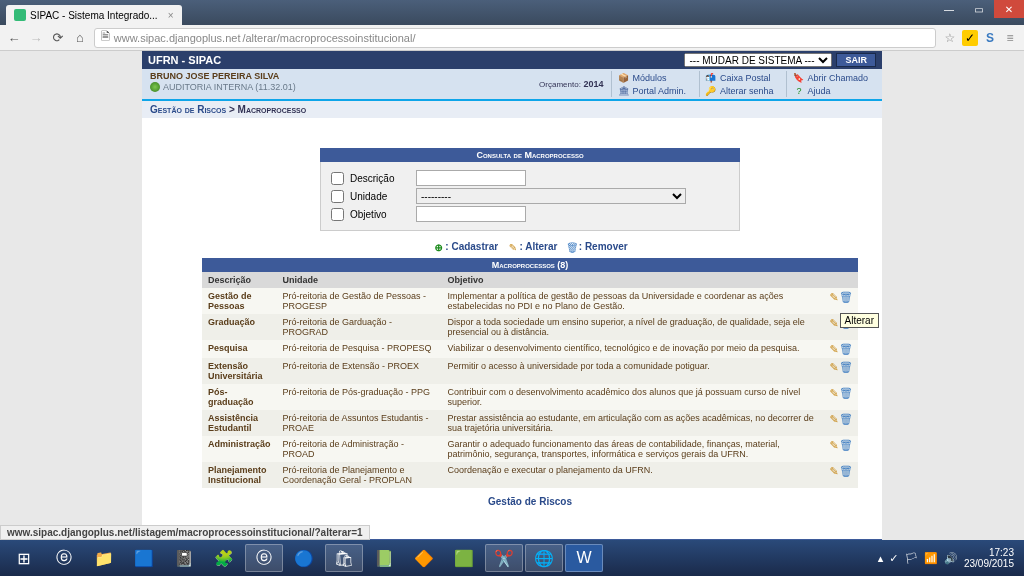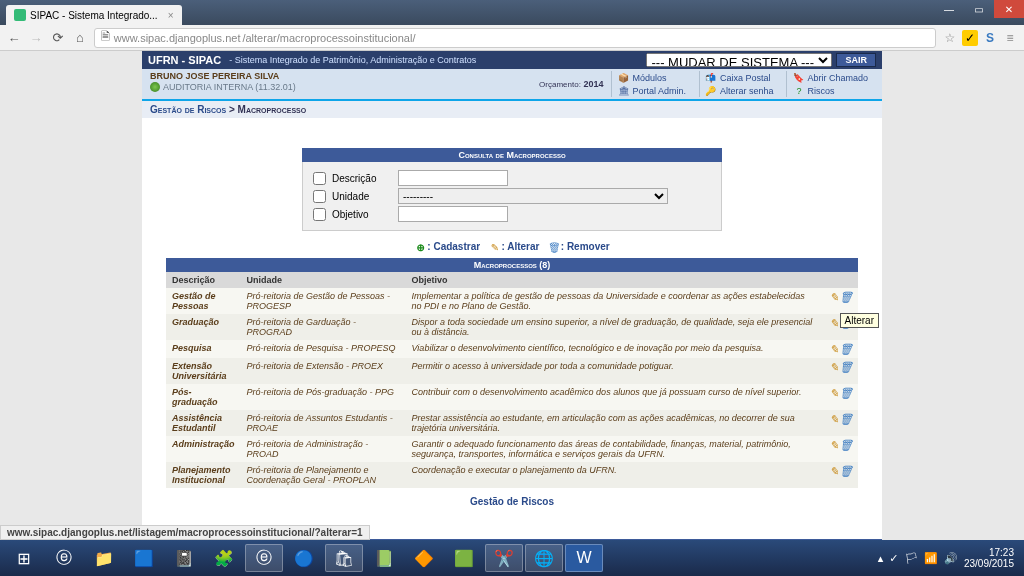--- a/index.html
+++ b/index.html
@@ -21,62 +21,62 @@
 .tb-icon { width: 16px; height: 16px; display: flex; align-items: center; justify-content: center; font-size: 12px; color: #888; }
 
 
 .page { width: 740px; margin: 0 auto; background: #fff; }
 
 
 .hdr { background: #2b3f6b; color: #fff; height: 18px; display: flex; align-items: center; padding: 0 6px; font-size: 10px; }
 .hdr-title { font-weight: bold; font-size: 11px; }
 .hdr-sub { margin-left: 8px; font-size: 9px; color: #cfe0ff; }
 .hdr-right { margin-left: auto; display: flex; align-items: center; gap: 4px; }
-.hdr-select { font-size: 13px; height: 14px; }
+.hdr-select { font-size: 10px; height: 14px; }
 .sair-btn { background: #3d5a99; border: 1px solid #1a2a4a; color: #fff; font-weight: bold; font-size: 9px; padding: 1px 8px; cursor: pointer; }
 
 
 .infobar { background: #d6e2f0; padding: 2px 8px; display: flex; font-size: 9px; color: #335; border-bottom: 2px solid #0ea5e9; }
 .info-left { flex: 1; }
 .info-user { font-weight: bold; color: #5a3d1a; font-size: 9px; }
 .info-unit { color: #6a7a8a; font-size: 9px; display: flex; align-items: center; gap: 3px; margin-top: 1px; }
 .globe { width: 10px; height: 10px; background: radial-gradient(#7ec850,#357a1a); border-radius: 50%; display: inline-block; }
 .info-mid { display: flex; flex-direction: column; align-items: flex-end; justify-content: center; padding: 0 8px; color: #335; }
 .orcamento-label { font-size: 8px; }
 .info-links { display: grid; grid-template-columns: 1fr 1fr 1fr; gap: 0; }
 .info-link { display: flex; align-items: center; gap: 3px; padding: 1px 6px; color: #2a4a8a; white-space: nowrap; cursor: pointer; border-left: 1px solid #b0c0d0; font-size: 9px; }
 .ico { width: 11px; height: 11px; display: inline-flex; align-items: center; justify-content: center; font-size: 9px; }
 
 
 .crumb { background: #e8edf5; padding: 3px 8px; font-size: 10px; font-variant: small-caps; color: #335; font-weight: bold; }
 .crumb a { color: #2a4a8a; text-decoration: none; }
 
 
-.content { padding: 24px; }
+.content { padding: 24px; margin-left: 36px; }
 .panel { width: 420px; margin: 6px auto 0; }
 .panel-h { background: #3d5a99; color: #fff; text-align: center; font-size: 9px; font-weight: bold; font-variant: small-caps; padding: 2px; }
 .panel-b { background: #f0f0f0; border: 1px solid #ccc; border-top: none; padding: 6px 10px; }
 .frow { display: flex; align-items: center; margin: 2px 0; gap: 6px; }
 .frow label { width: 60px; font-size: 10px; }
 .frow input[type=text] { width: 110px; height: 16px; border: 1px solid #aaa; font-size: 10px; }
 .frow select { width: 270px; height: 16px; border: 1px solid #aaa; font-size: 10px; }
 .btns { text-align: center; margin-top: 6px; }
 .btns button { font-size: 10px; padding: 1px 8px; background: #eee; border: 1px solid #999; cursor: pointer; }
 
 .actions { text-align: center; margin: 10px 0 4px; font-size: 10px; }
 .actions b { color: #2a4a8a; }
 .act-ic { display: inline-flex; width: 13px; height: 13px; align-items: center; justify-content: center; vertical-align: middle; }
 .ic-add { color: #1a8a1a; font-weight: bold; }
 .ic-alt { color: #c78a1a; }
 .ic-rem { color: #3a7ac0; }
 
 .tbl-h { background: #3d5a99; color: #fff; text-align: center; font-size: 9px; font-weight: bold; font-variant: small-caps; padding: 2px; }
 table.data { width: 100%; border-collapse: collapse; font-size: 9px; }
 table.data th { background: #d9d9d9; text-align: left; padding: 3px 6px; font-size: 9px; color: #333; }
-table.data td { padding: 3px 6px; vertical-align: top; color: #5a3d1a; border-bottom: 0; font-style: italic; }
+table.data td { padding: 3px 6px; vertical-align: top; color: #5a3d1a; border-bottom: 0; }
 table.data tr.row td { background: #f7f7f2; }
 table.data tr.row:nth-child(even) td { background: #efefe9; }
 .col-desc { width: 70px; font-weight: bold; color: #8a5a1a; }
 .col-unid { width: 165px; }
 .col-obj { }
 .col-act { width: 30px; white-space: nowrap; text-align: right; }
 .row-ic { display: inline-flex; width: 12px; height: 12px; align-items: center; justify-content: center; font-size: 11px; cursor: pointer; }
 .tooltip { position: absolute; right: 145px; top: 313px; background: #ffffe0; border: 1px solid #555; padding: 1px 4px; font-size: 10px; z-index: 10; }
 
 .backlink { text-align: center; padding: 8px; font-size: 10px; font-weight: bold; }
@@ -126,21 +126,20 @@
     <div class="tb-icon" style="background:#fc0;border-radius:2px;color:#000">✓</div>
     <div class="tb-icon" style="color:#3a7ac0;font-weight:bold">S</div>
     <div class="tb-icon">≡</div>
   </div>
 </div>
 
 <div class="page">
 
   <div class="hdr">
     <span class="hdr-title">UFRN - SIPAC</span>
-    <span class="hdr-sub">- Sistema Integrado de Patrimônio, Administração e Contratos</span>
     <div class="hdr-right">
       <select class="hdr-select">
         <option>--- MUDAR DE SISTEMA ---</option>
       </select>
       <button class="sair-btn">SAIR</button>
     </div>
   </div>
 
   <div class="infobar">
     <div class="info-left">
@@ -169,21 +168,21 @@
       <a class="info-link">
           <span class="ico">🏛</span>
           <span>Portal Admin.</span>
         </a>
       <a class="info-link">
           <span class="ico">🔑</span>
           <span>Alterar senha</span>
         </a>
       <a class="info-link">
           <span class="ico" style="color:#1a8a1a">?</span>
-          <span>Riscos</span>
+          <span>Ajuda</span>
         </a>
     </div>
   </div>
 
   <div class="crumb">
     <a>Gestão de Riscos</a>
     <span>&gt;</span>
     <span>Macroprocesso</span>
   </div>
 

